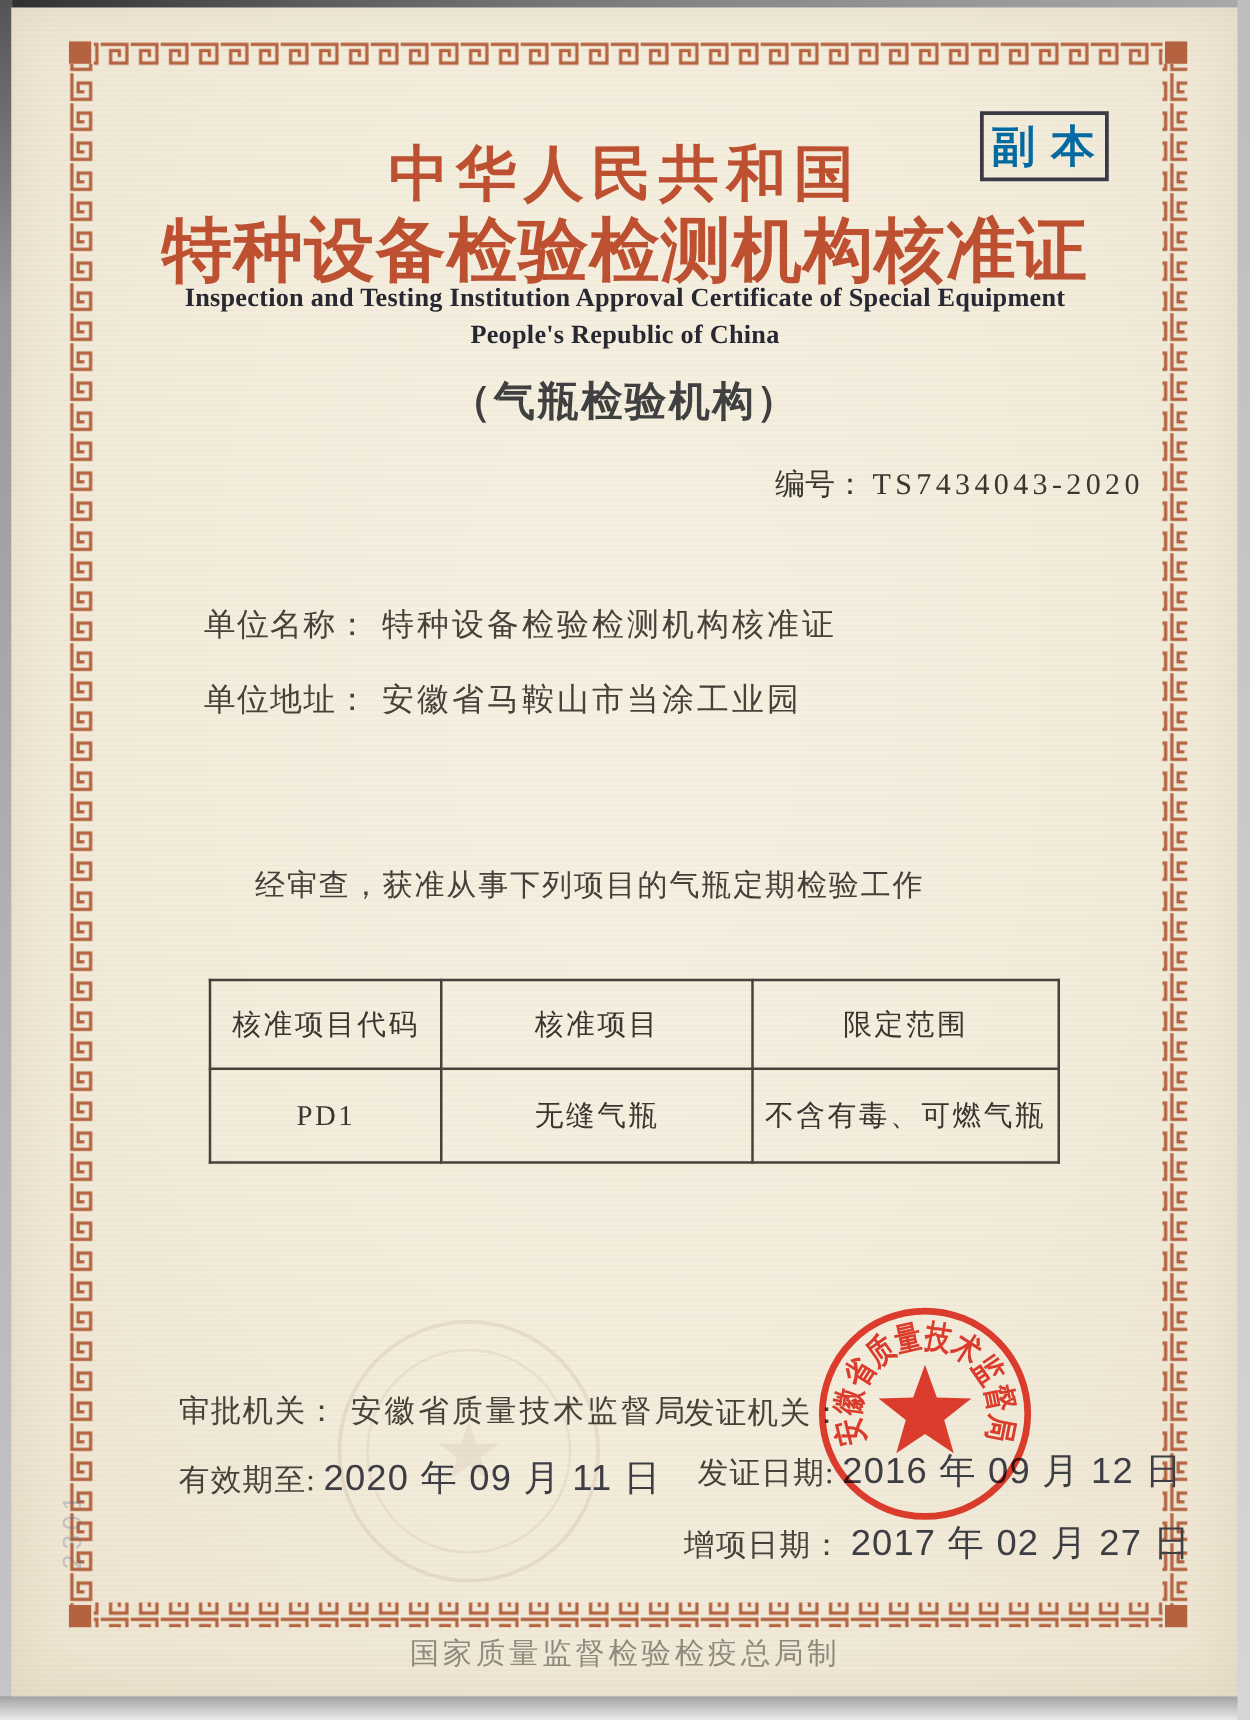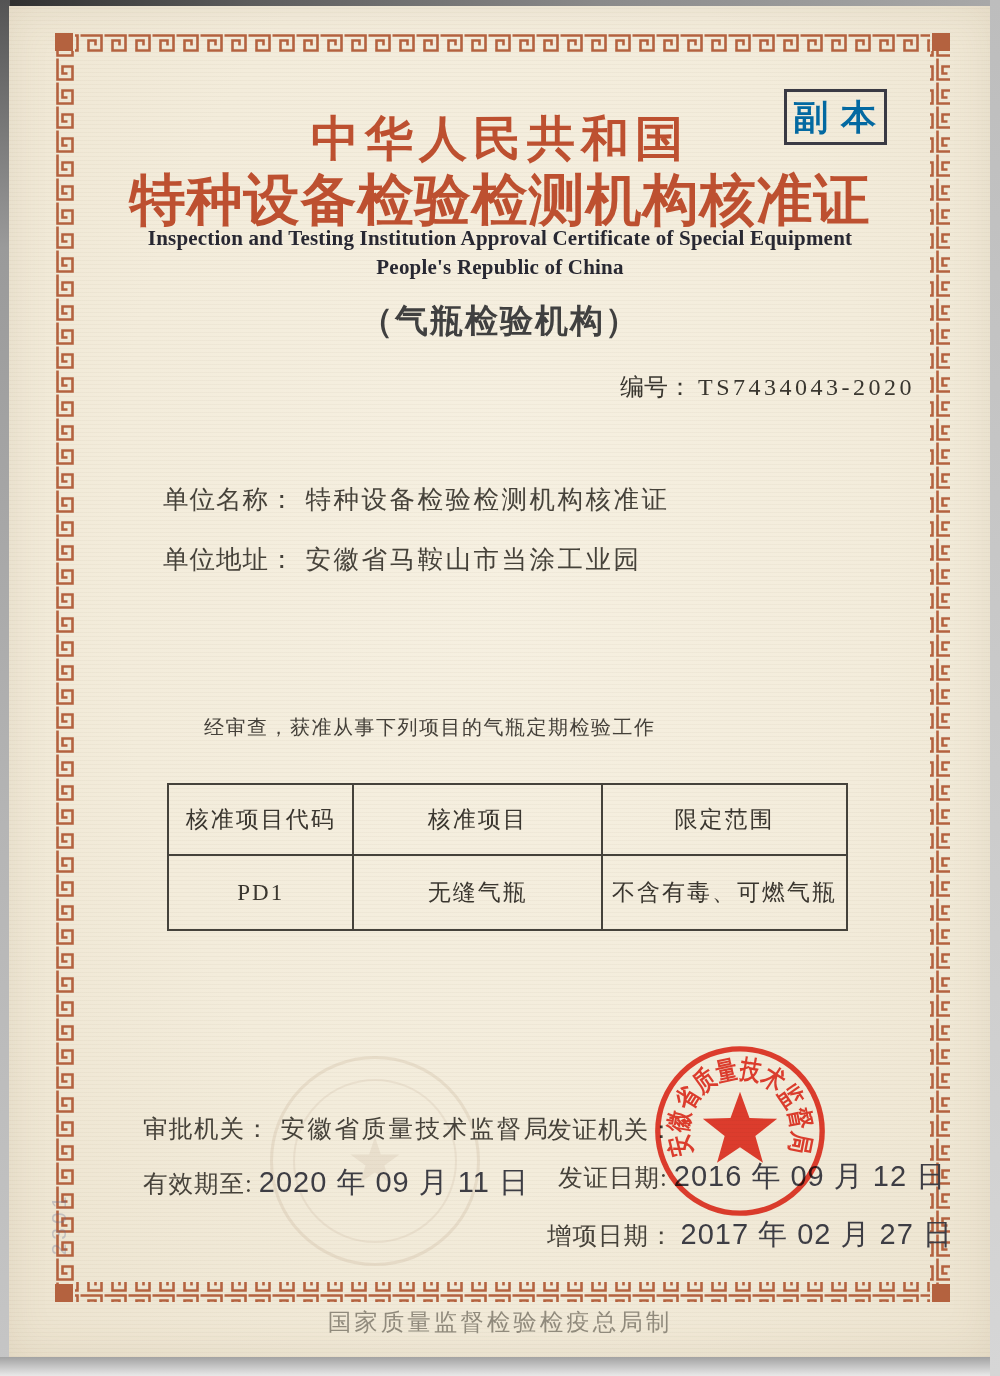--- a/index.html
+++ b/index.html
@@ -50,21 +50,21 @@
   .org-type{top:299px;font-size:33px;color:#404040;font-weight:600;letter-spacing:2px;}
   
   .cert-no{position:absolute;left:620px;top:371px;font-size:24px;color:#39362f;white-space:nowrap;}
   .cert-no .val{letter-spacing:3.5px;margin-left:6px;}
   
   .line{position:absolute;white-space:nowrap;color:var(--ink);}
   .line .lbl{letter-spacing:1px;}
   .line .val{letter-spacing:2.5px;margin-left:10px;}
   .unit-name{left:163px;top:482px;font-size:25.5px;}
   .unit-addr{left:163px;top:542px;font-size:25.5px;}
-  .grant-note{left:204px;top:714px;font-size:20px;letter-spacing:1.5px;color:#45413a;}
+  .grant-note{left:204px;top:692px;font-size:24px;letter-spacing:1.5px;color:#45413a;}
   
   table.approval{
     position:absolute;left:167px;top:783px;width:681px;height:140px;
     border-collapse:collapse;table-layout:fixed;
   }
   table.approval td{
     border:2px solid #45423b;text-align:center;vertical-align:middle;
     font-size:23px;color:#3a362f;letter-spacing:2px;
   }
   table.approval tr.hdr td{height:67px;}

